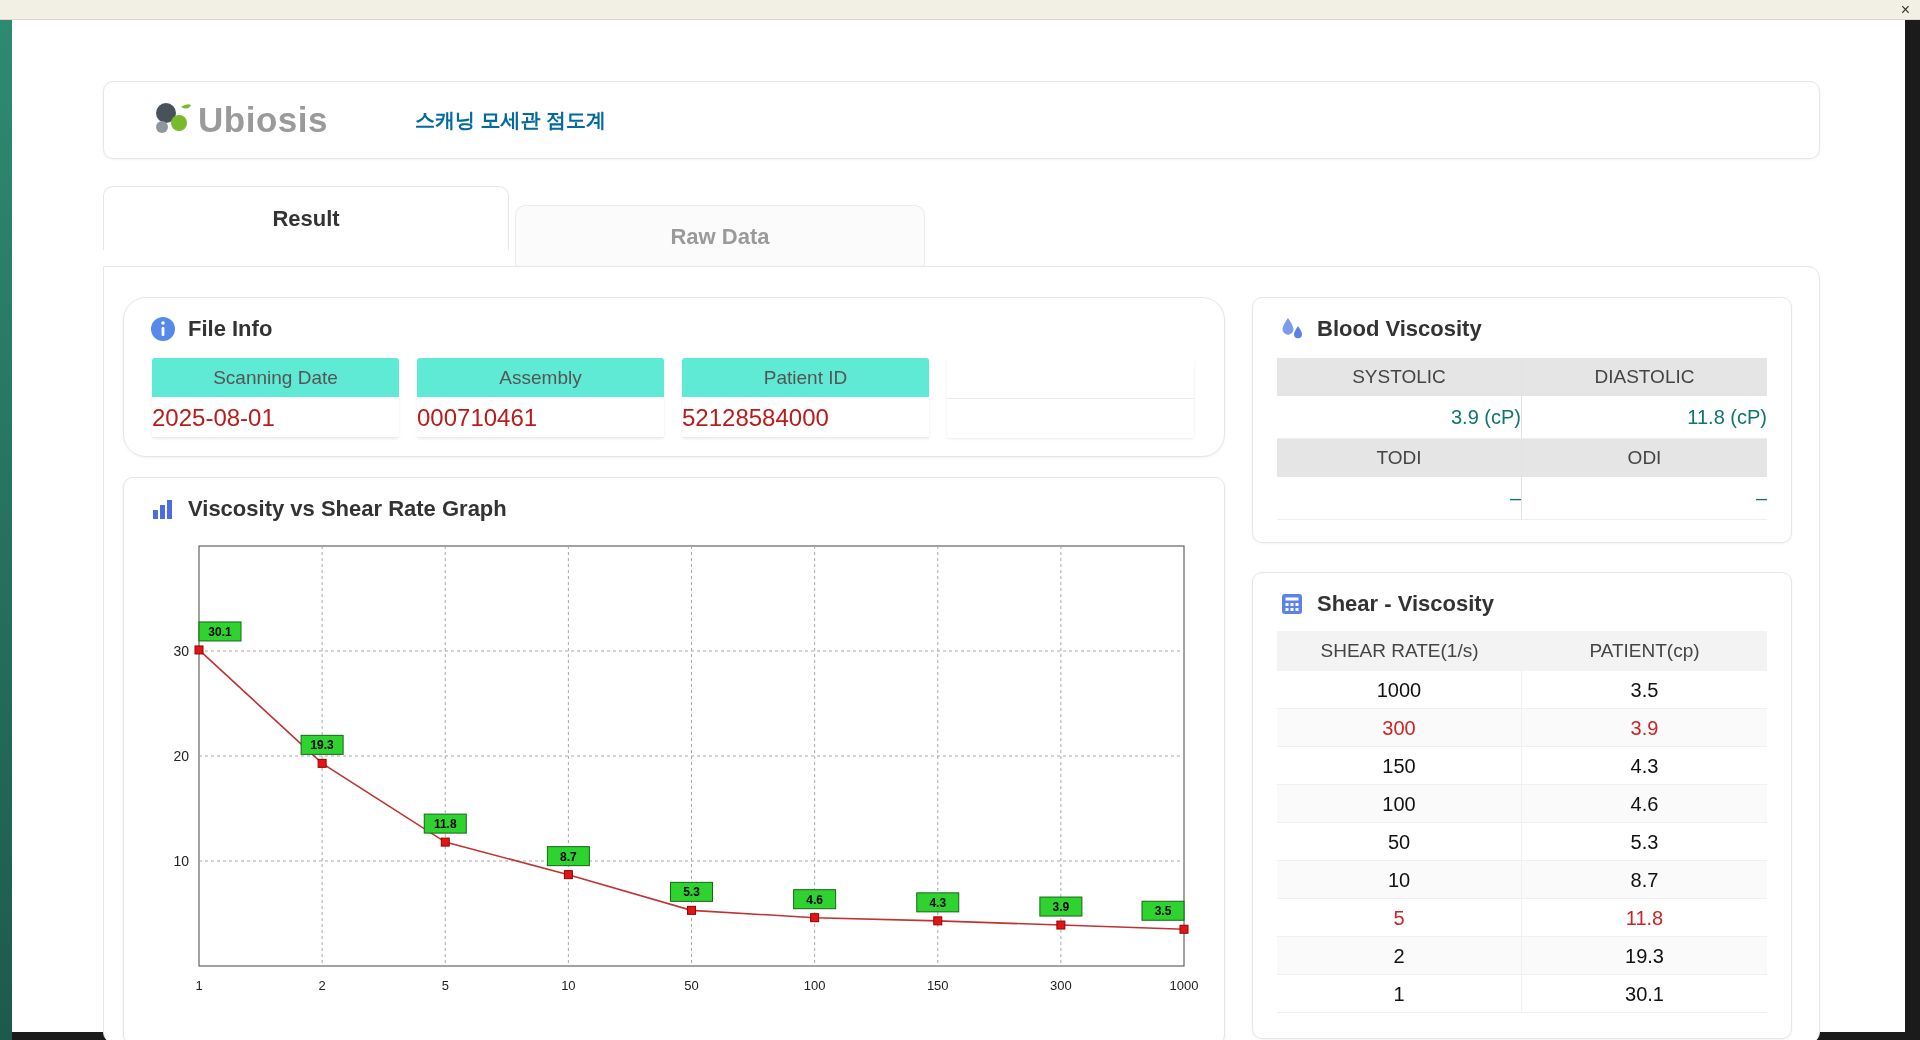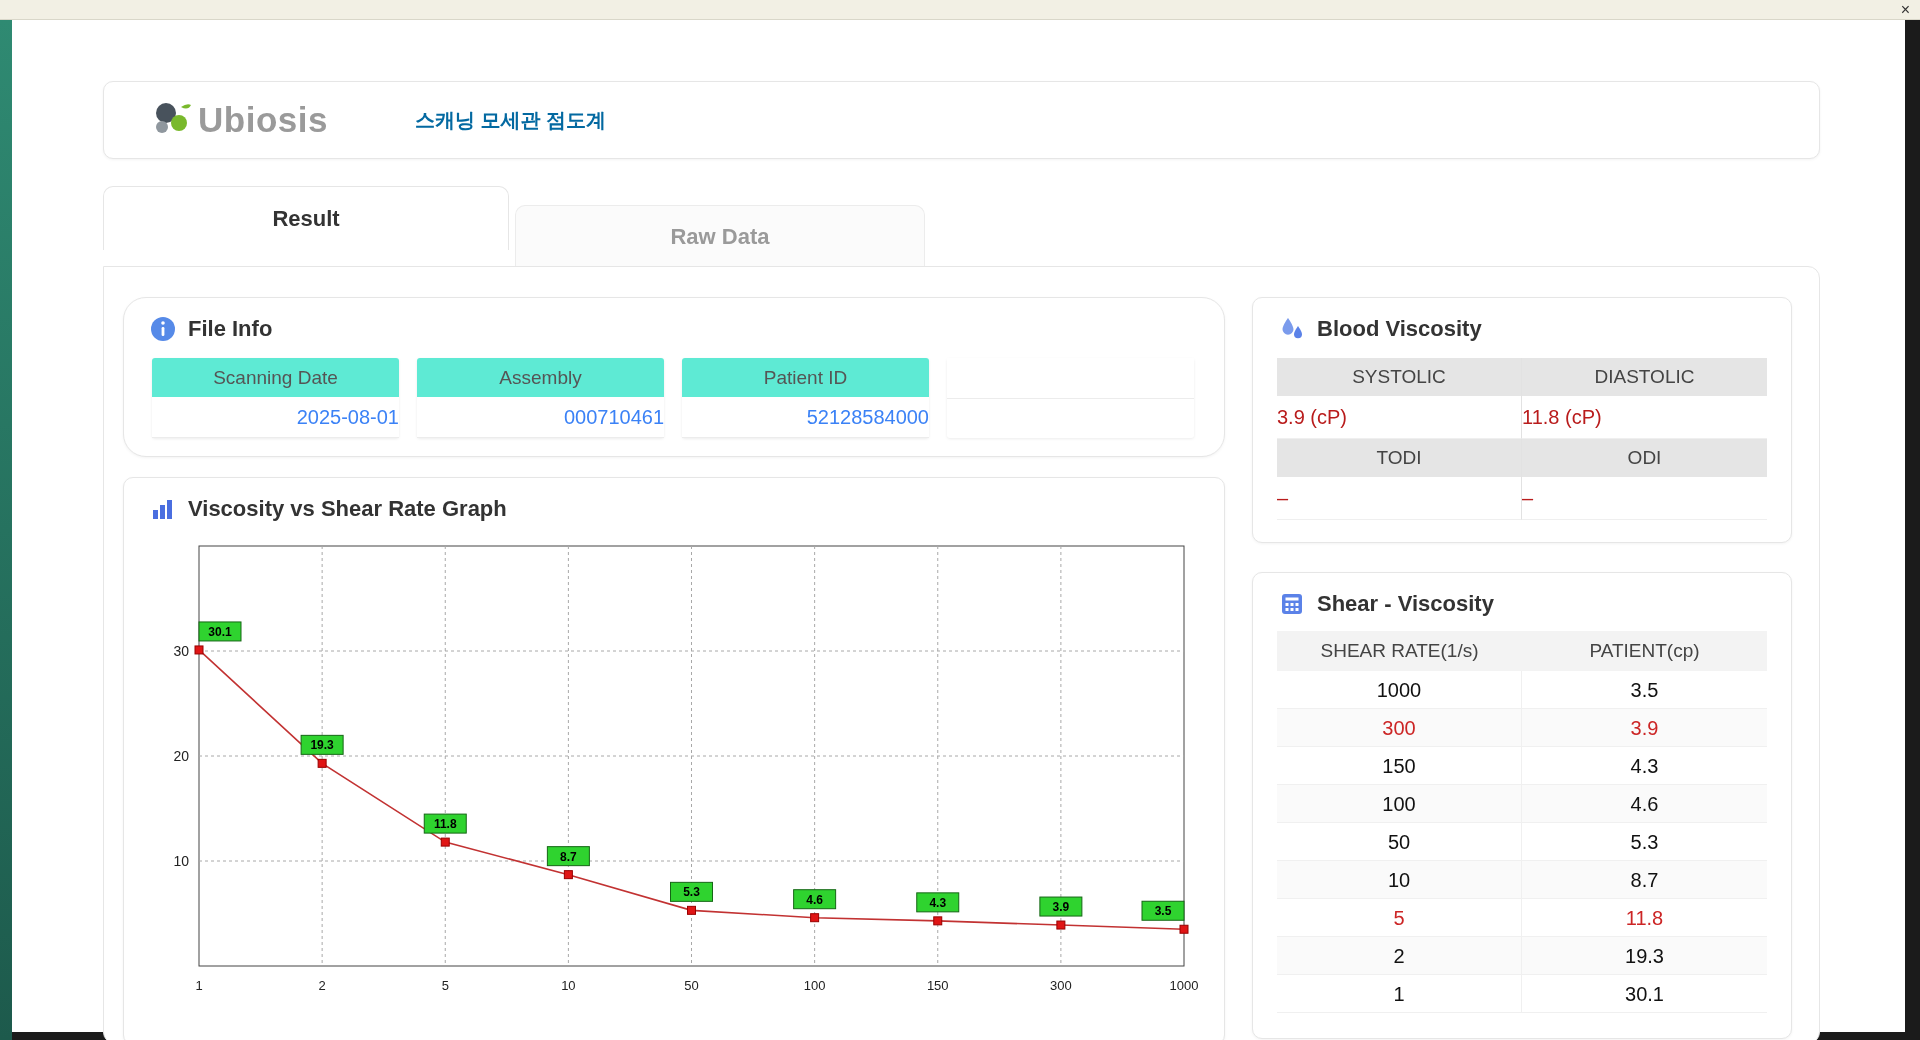--- a/index.html
+++ b/index.html
@@ -29,33 +29,33 @@
   
   .main-card { position:absolute; left:91px; top:246px; width:1717px; height:778px; background:#fff; border:1px solid #e6e6e6; border-radius:0 12px 12px 12px; z-index:2; }
 
   .section-title { display:flex; align-items:center; gap:12px; padding:18px 26px 0 26px; font-size:22px; font-weight:bold; color:#333; }
 
   
   .file-card { position:absolute; left:19px; top:30px; width:1102px; height:160px;border-radius:23px; }
   .fields-row { display:flex; gap:18px; padding:16px 28px 0 28px; }
   .field { width:247px; border-radius:3px; box-shadow:0 1px 3px rgba(0,0,0,0.08); }
   .field-label { background:#5eead4; height:39px; line-height:39px; text-align:center; color:#555; font-size:19px; border-radius:3px 3px 0 0; }
-  .field-value { background:#fff; height:41px; line-height:41px; text-align:right; color:#3b82f6; font-size:20px; border-bottom:1px solid #ececec; }
+  .field-value { background:#fff; height:41px; line-height:41px; text-align:left; color:#b91c1c; font-size:24px; border-bottom:1px solid #ececec; }
 
   
   .graph-card { position:absolute; left:19px; top:210px; width:1102px; height:568px; }
   #chart-svg { position:absolute; left:20px; top:60px; }
   #chart-svg text { font-family:"Liberation Sans", sans-serif; }
 
   
   .blood-card { position:absolute; left:1148px; top:30px; width:540px; height:246px; }
   .bv-grid { margin:16px 24px 0 24px; }
   .bv-row { display:grid; grid-template-columns:1fr 1fr; }
   .bv-label { background:#e5e5e5; height:38px; line-height:38px; text-align:center; color:#444; font-size:19px; }
-  .bv-value { background:#fff; height:43px; line-height:43px; text-align:left; color:#b91c1c; font-size:20px; border-bottom:1px solid #efefef; }
+  .bv-value { background:#fff; height:43px; line-height:43px; text-align:right; color:#0f766e; font-size:20px; border-bottom:1px solid #efefef; }
   .bv-sep { border-right:1px solid #e2e2e2; }
 
   
   .shear-card { position:absolute; left:1148px; top:305px; width:540px; height:467px; }
   .sv-table { margin:14px 24px 0 24px; }
   .sv-head { display:grid; grid-template-columns:1fr 1fr; background:#f3f3f3; height:40px; }
   .sv-head div { line-height:40px; text-align:center; color:#444; font-size:19px; }
   .sv-row { display:grid; grid-template-columns:1fr 1fr; height:38px; border-bottom:1px solid #f0f0f0; }
   .sv-row:nth-child(odd) { background:#fafafa; }
   .sv-row div { line-height:38px; text-align:center; color:#111; font-size:20px; }

